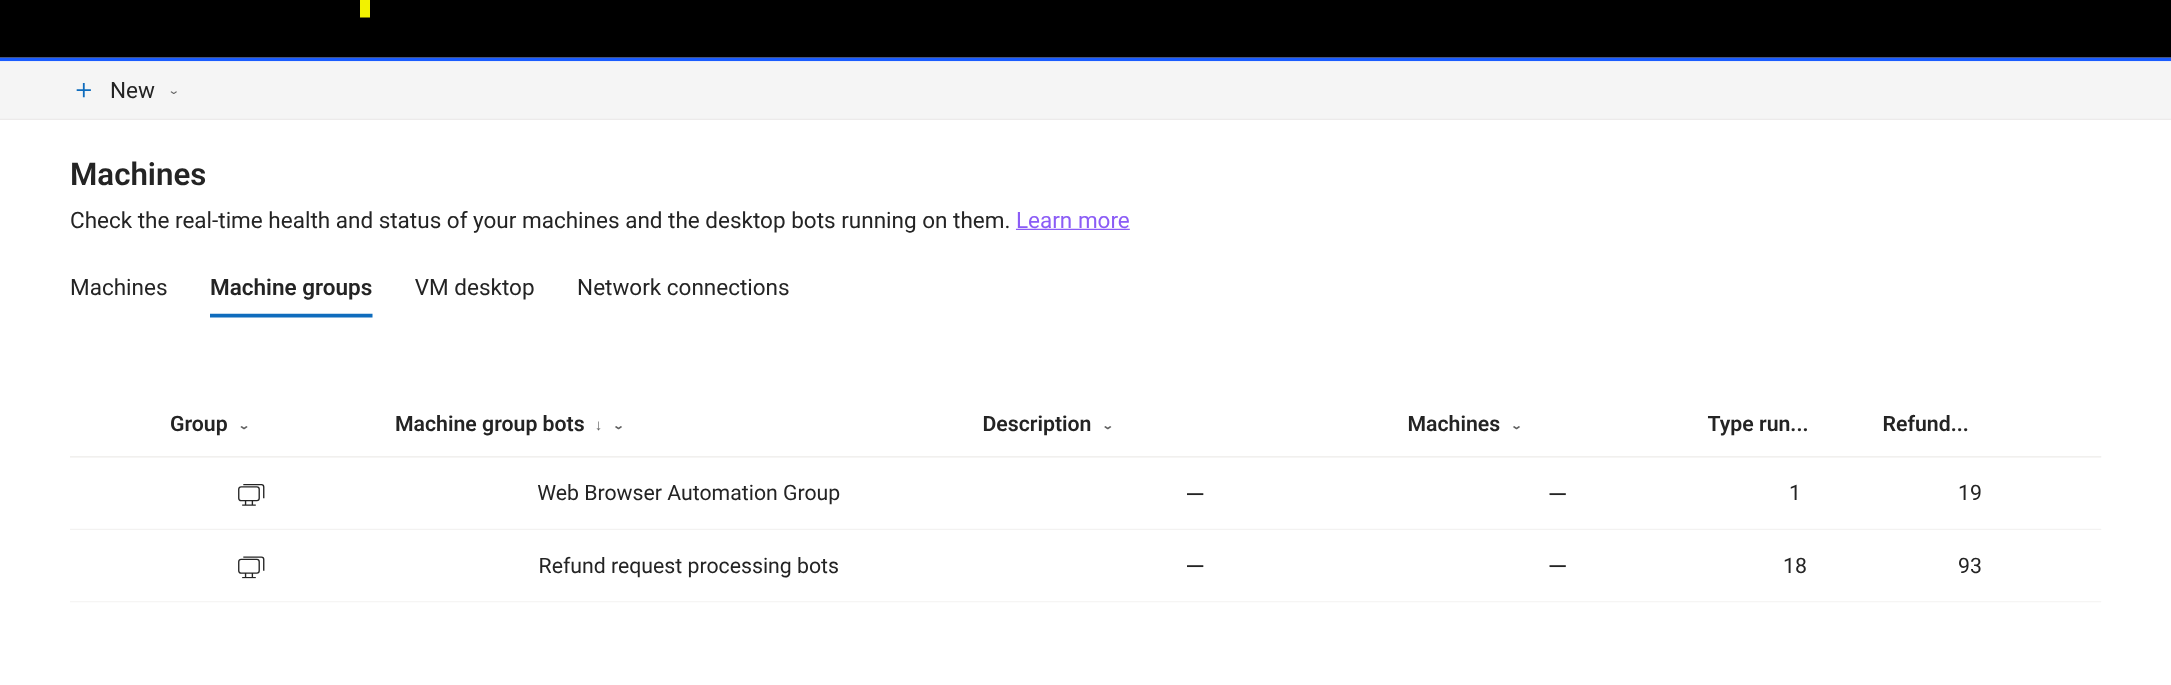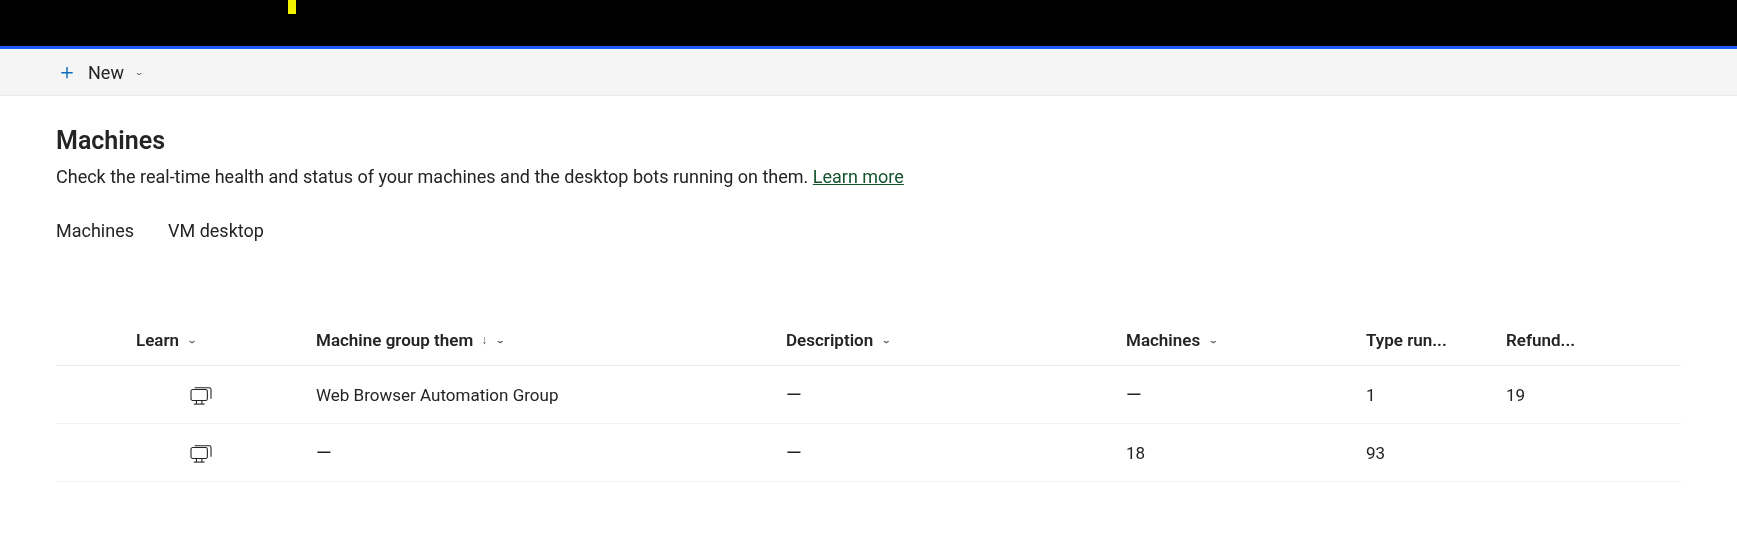--- a/index.html
+++ b/index.html
@@ -66,21 +66,21 @@
     margin: 0;
     color: #242424;
   }
   .subtitle {
     margin-top: 8px;
     font-size: 18px;
     color: #242424;
     line-height: 1.5;
   }
   .subtitle a {
-    color: #14532d;
+    color: #8b5cf6;
     text-decoration: underline;
   }
   .tabs {
     display: flex;
     gap: 34px;
     margin-top: 30px;
     font-size: 18px;
     border-bottom: 0;
   }
   .tab {
@@ -127,20 +127,21 @@
   .table-row {
     height: 58px;
     border-bottom: 1px solid #f3f2f1;
     font-size: 17px;
     color: #242424;
   }
   .cell {
     white-space: nowrap;
     overflow: hidden;
     text-overflow: ellipsis;
+    text-align: center;
   }
   .type-cell {
     display: flex;
     justify-content: center;
     padding-right: 50px;
   }
   .mg-icon {
     width: 22px;
     height: 20px;
     stroke: #242424;
@@ -169,31 +170,33 @@
 </div>
 
 <div class="content">
   <h1 class="page-title">Machines</h1>
   <div class="subtitle">
     <span>Check the real-time health and status of your machines and the desktop bots running on them. </span><a href="#">Learn more</a>
   </div>
 
   <div class="tabs">
     <div class="tab">Machines</div>
+    <div class="tab active">Machine groups</div>
     <div class="tab">VM desktop</div>
+    <div class="tab">Network connections</div>
   </div>
 
   <div class="table-area">
     <div class="table-header">
       <div class="th">
-        <span>Learn</span>
-        <span class="chev">⌄</span>
-      </div>
-      <div class="th">
-        <span>Machine group them</span>
+        <span>Group</span>
+        <span class="chev">⌄</span>
+      </div>
+      <div class="th">
+        <span>Machine group bots</span>
         <span class="sort-arrow">↓</span>
         <span class="chev">⌄</span>
       </div>
       <div class="th">
         <span>Description</span>
         <span class="chev">⌄</span>
       </div>
       <div class="th">
         <span>Machines</span>
         <span class="chev">⌄</span>
@@ -226,19 +229,20 @@
     <div class="table-row">
       <div class="cell type-cell">
         <svg class="mg-icon" viewBox="0 0 24 22">
           <rect x="1" y="5" width="18" height="12" rx="2"></rect>
           <path d="M5 3 h16 a2 2 0 0 1 2 2 v10"></path>
           <line x1="7" y1="17" x2="7" y2="21"></line>
           <line x1="13" y1="17" x2="13" y2="21"></line>
           <line x1="4" y1="21" x2="16" y2="21"></line>
         </svg>
       </div>
+      <div class="cell">Refund request processing bots</div>
       <div class="cell em-dash">—</div>
       <div class="cell em-dash">—</div>
       <div class="cell">18</div>
       <div class="cell">93</div>
     </div>
   </div>
 </div>
 
 </body></html>

